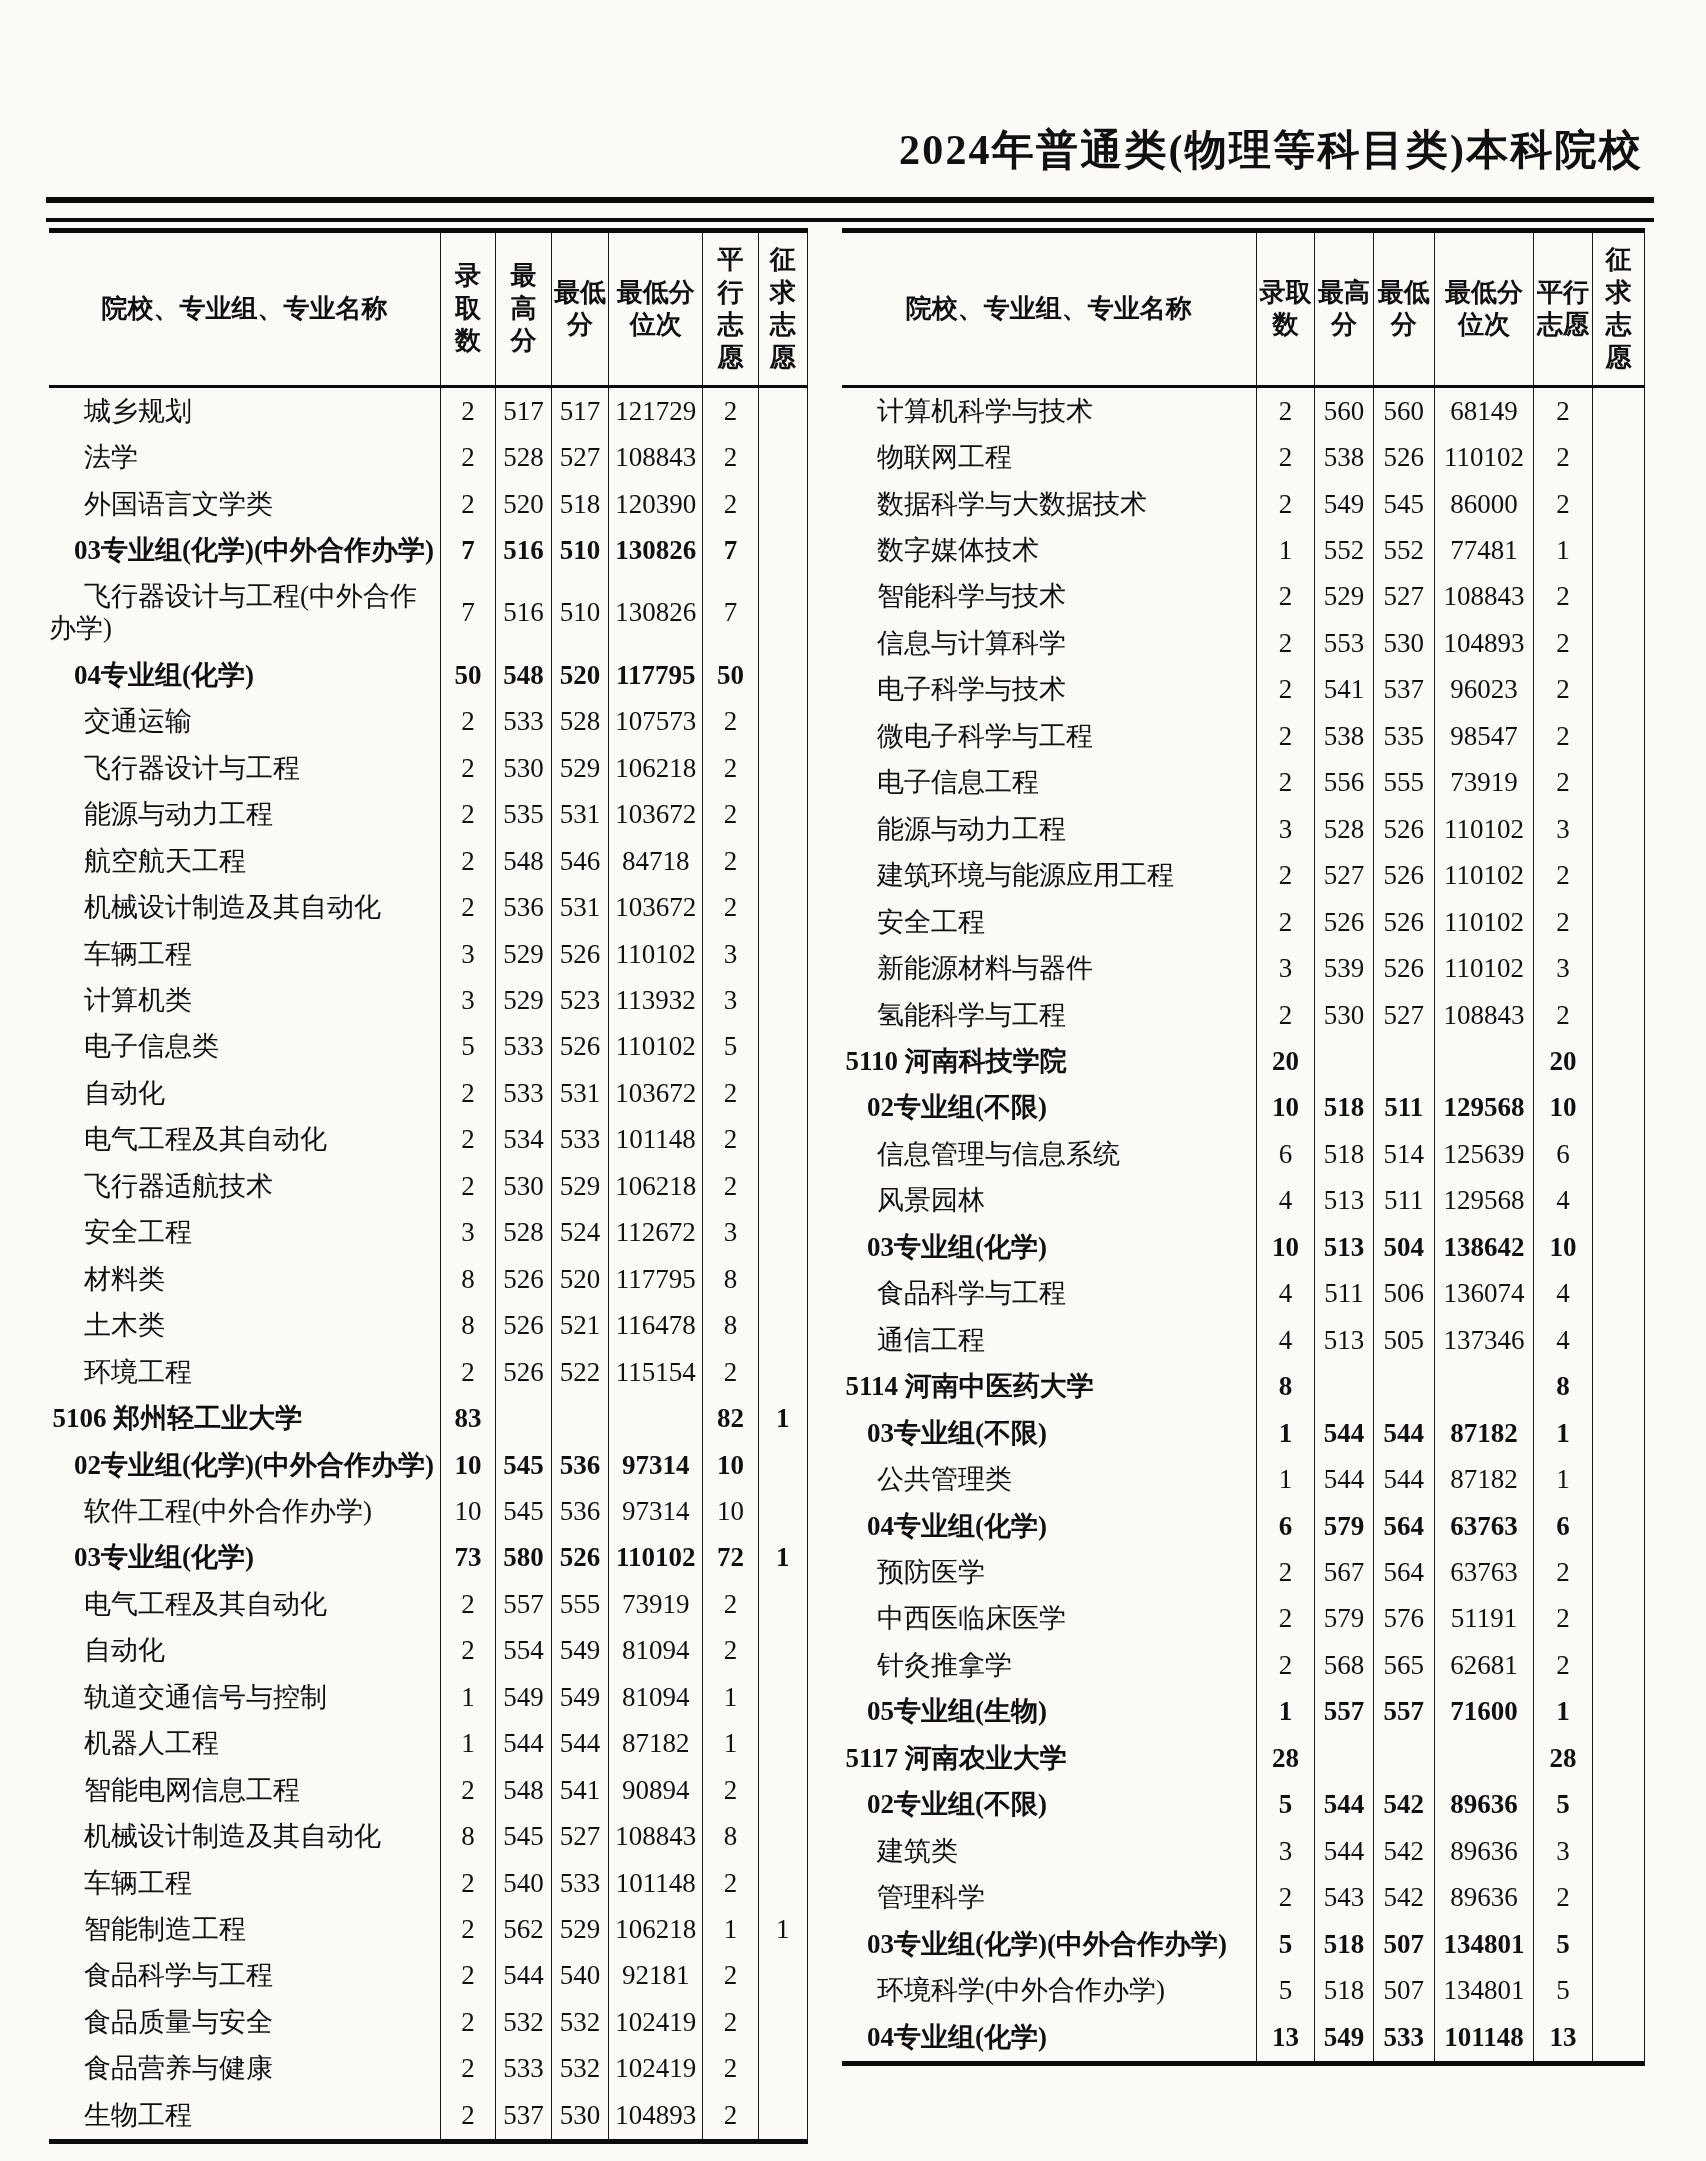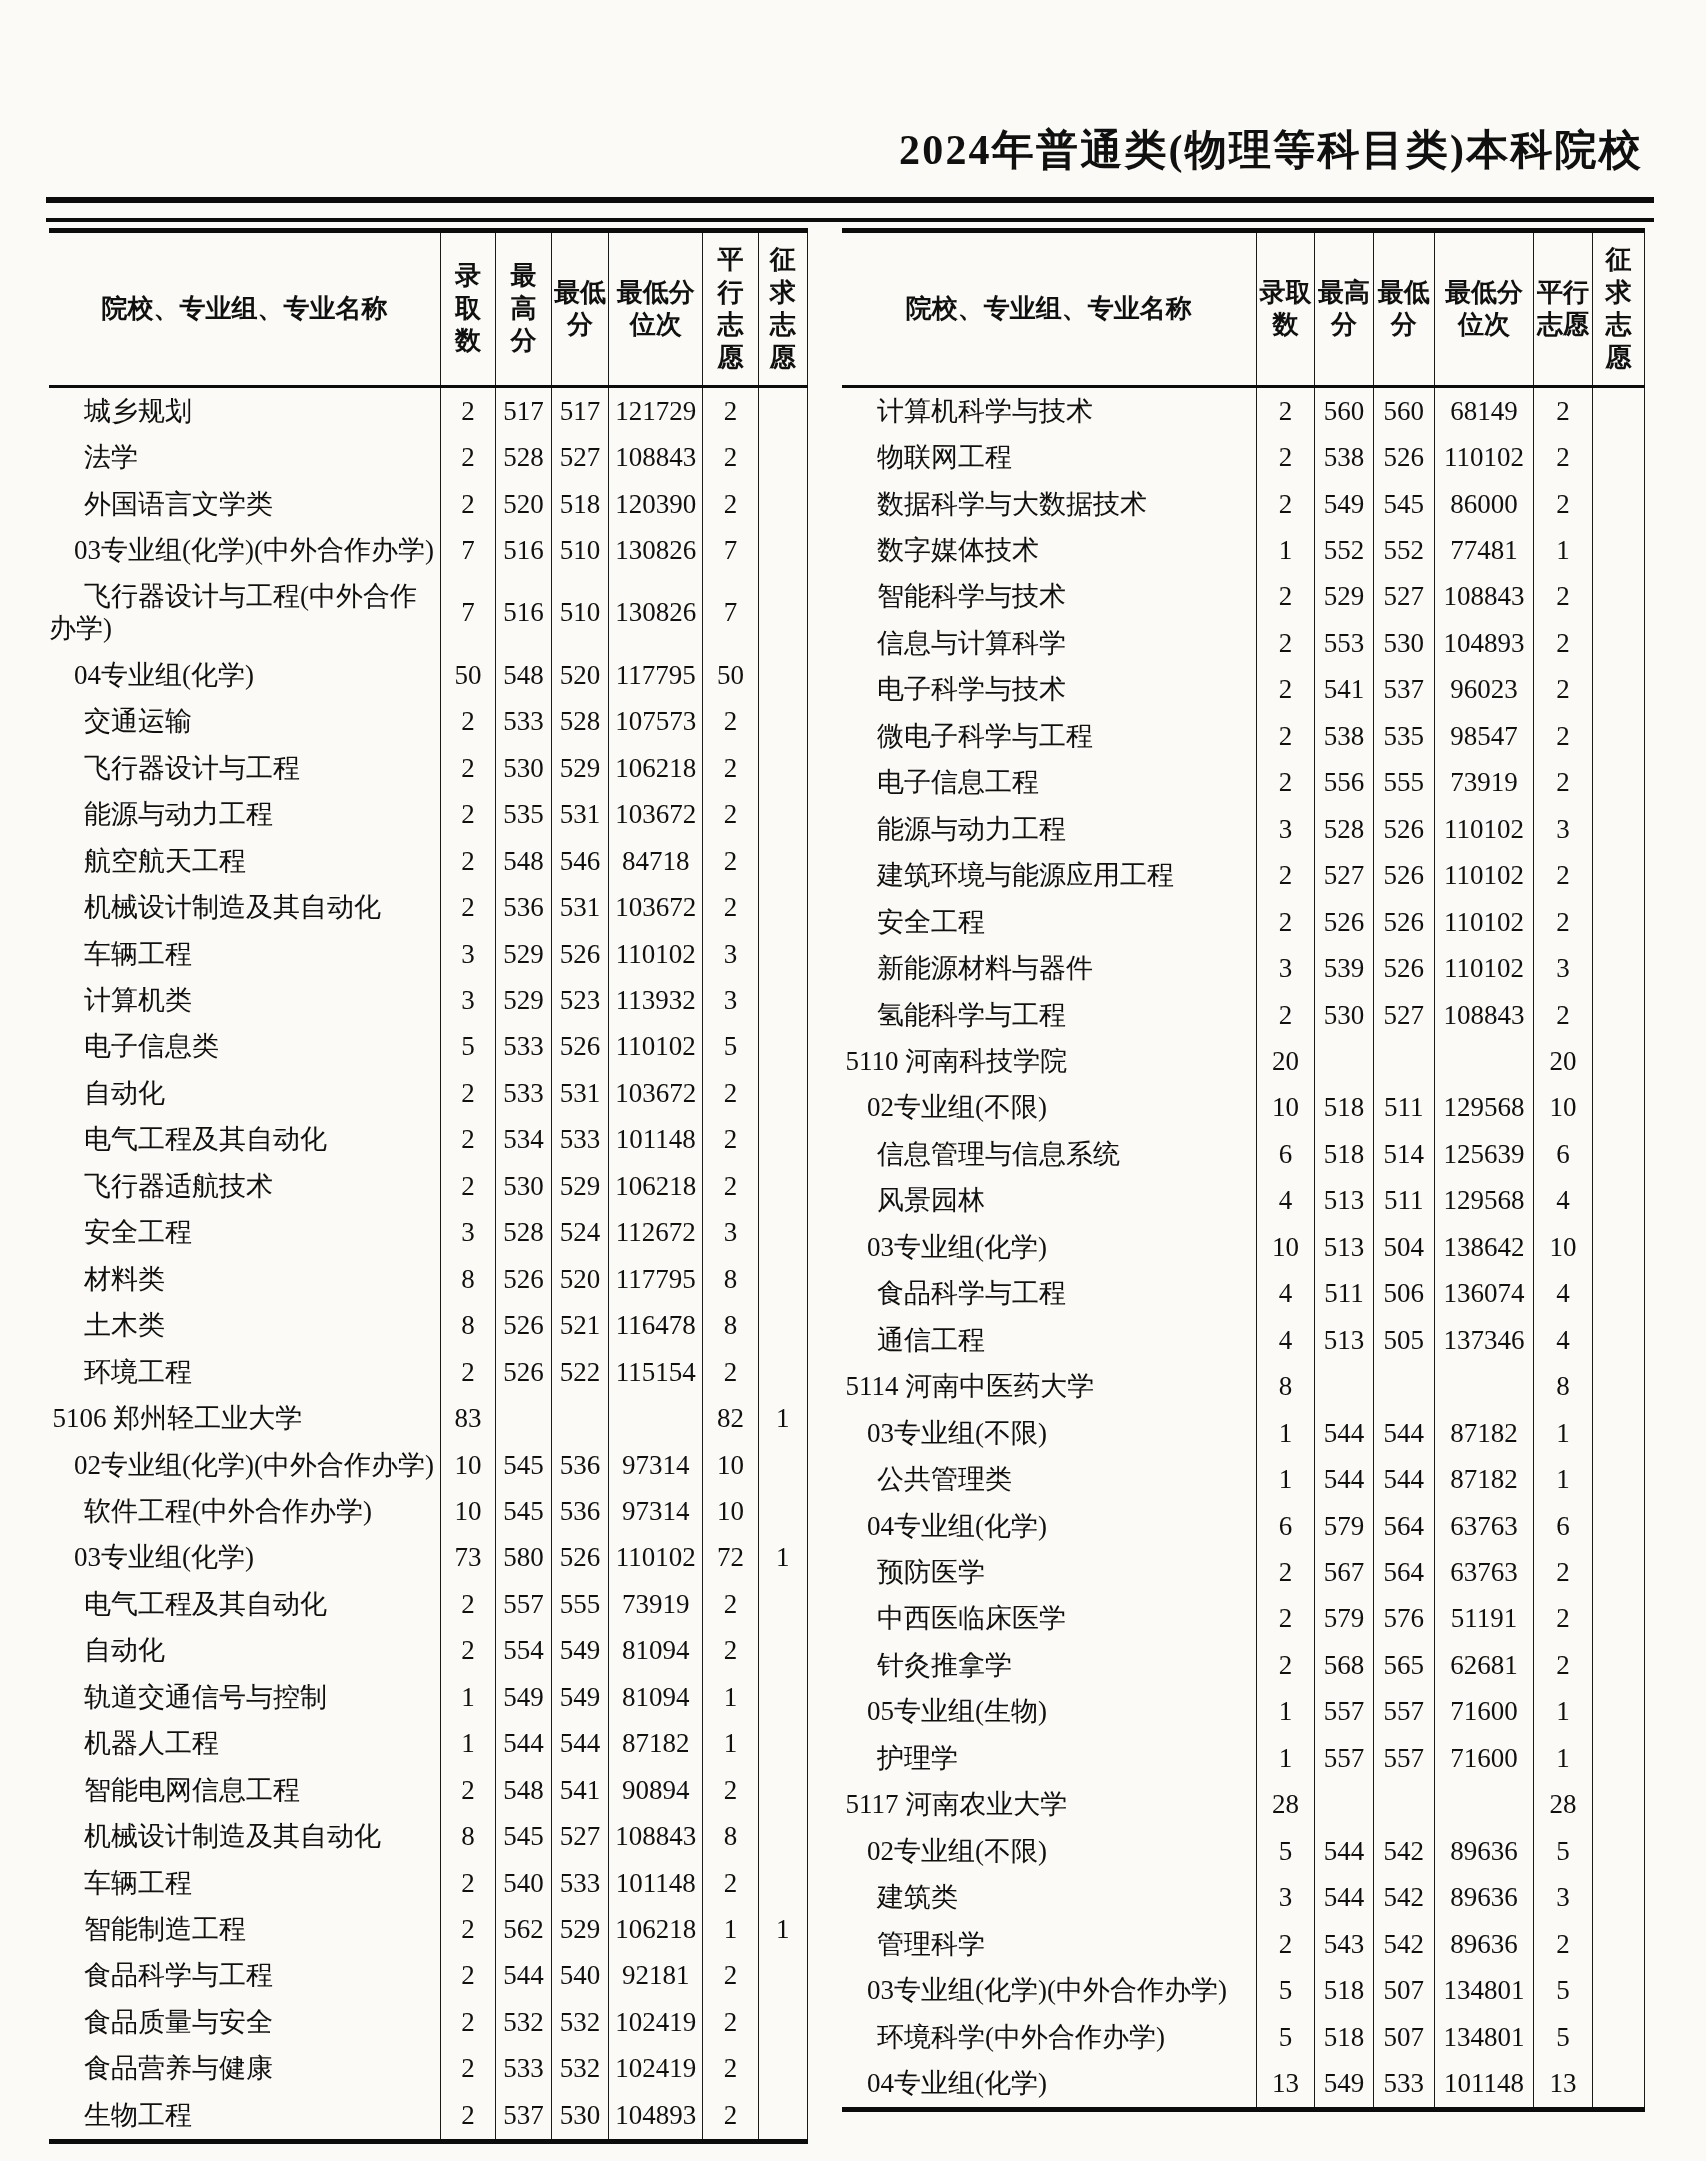--- a/index.html
+++ b/index.html
@@ -43,21 +43,21 @@
   .score-table th:last-child,
   .score-table td:last-child{border-right:1.7px solid #1a1a1a;}
 
   .score-table td.col-name{
     text-align:left;padding-left:0;padding-right:4.3px;
     word-break:break-all;
   }
   .t-major{text-indent:35px;}
   .t-group{text-indent:25px;}
   .t-school{text-indent:3.5px;}
-  tr.bold{font-weight:400;}
+  tr.bold{font-weight:700;}
 </style>
 </head>
 <body>
 
 <div class="page">
 
   <div class="page-title">2024年普通类(物理等科目类)本科院校</div>
   <div class="rule rule-1"></div>
   <div class="rule rule-2"></div>
 
@@ -695,29 +695,20 @@
         </tr>
         <tr class="bold">
           <td class="col-name t-group">05专业组(生物)</td>
           <td class="col-count">1</td>
           <td class="col-max">557</td>
           <td class="col-min">557</td>
           <td class="col-rank">71600</td>
           <td class="col-parallel">1</td>
           <td class="col-seek"></td>
         </tr>
-        <tr>
-          <td class="col-name t-major">护理学</td>
-          <td class="col-count">1</td>
-          <td class="col-max">557</td>
-          <td class="col-min">557</td>
-          <td class="col-rank">71600</td>
-          <td class="col-parallel">1</td>
-          <td class="col-seek"></td>
-        </tr>
         <tr class="bold">
           <td class="col-name t-school">5117 河南农业大学</td>
           <td class="col-count">28</td>
           <td class="col-max"></td>
           <td class="col-min"></td>
           <td class="col-rank"></td>
           <td class="col-parallel">28</td>
           <td class="col-seek"></td>
         </tr>
         <tr class="bold">

